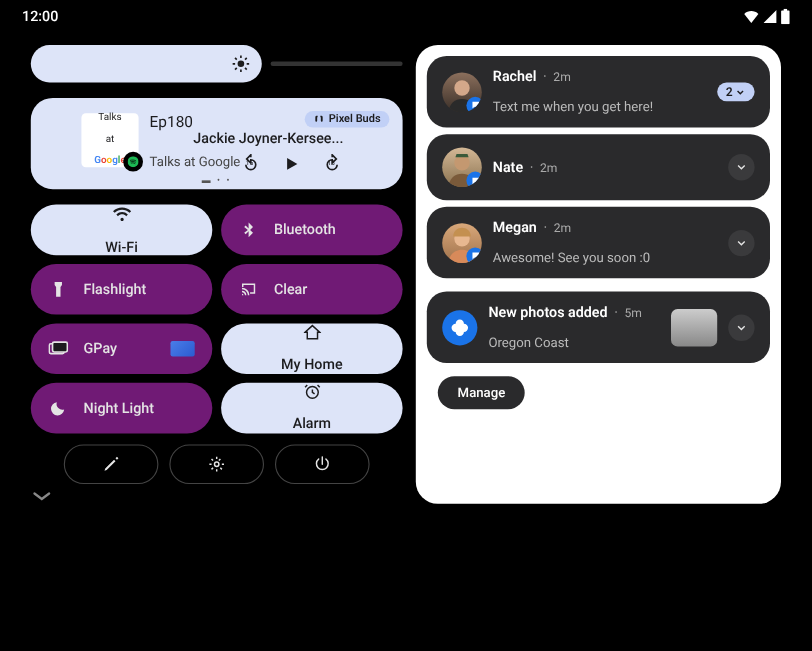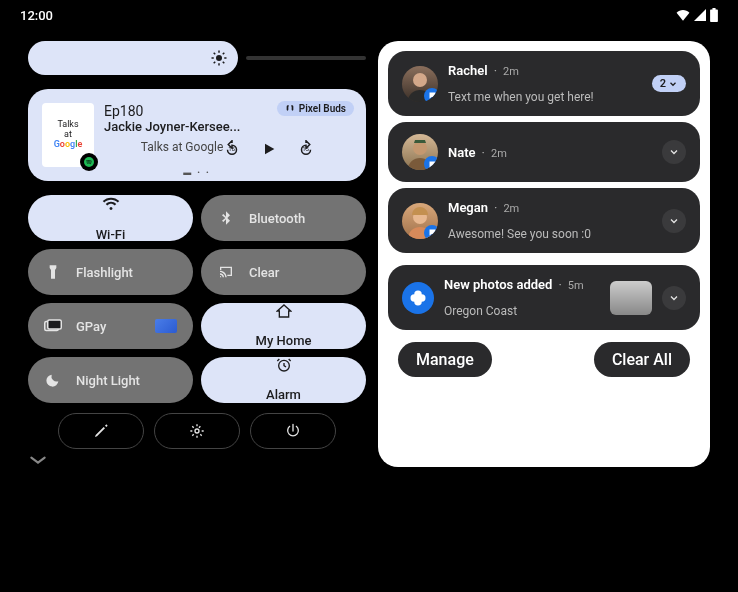--- a/index.html
+++ b/index.html
@@ -47,35 +47,36 @@
 .media-card {
   background: #dde4f8;
   border-radius: 20px;
   padding: 14px;
   color: #1c1c1e;
   display: flex;
   gap: 10px;
   position:relative;
 }
 .media-art {
-  width: 52px; height: 64px;
+  width: 52px; height: 49px;
   background: #fff;
   border-radius: 4px;
-  display:flex; flex-direction:column; align-items:center; justify-content:center;
+  display:flex; flex-direction:column; align-items:center; justify-content:space-between;
   font-size: 9px; line-height:1.1;
   position:relative;
+  margin-left:32px;
 }
 .media-art .spotify-badge {
   position:absolute; bottom:-4px; right:-4px;
   width:18px; height:18px; border-radius:50%; background:#000;
   display:flex; align-items:center; justify-content:center;
 }
 .media-info { flex:1; }
 .media-title { font-size: 14px; font-weight:400; }
-.media-sub { font-size: 13px; font-weight:500; }
+.media-sub { font-size: 13px; font-weight:500;text-align:center; }
 .media-source { font-size: 12px; color:#444; margin-top:2px; }
 .device-pill {
   position:absolute; top:12px; right:12px;
   background:#c1d0f6;
   border-radius:12px;
   padding:2px 8px;
   font-size:10px; font-weight:600;
   display:flex; gap:4px; align-items:center;
 }
 .media-controls { display:flex; gap:20px; align-items:center; margin-top:6px; justify-content:flex-end; }
@@ -88,21 +89,21 @@
 }
 .qs-tile {
   border-radius: 24px;
   height: 46px;
   display:flex;
   align-items:center;
   padding: 0 16px;
   gap:14px;
   font-size:13px;
   font-weight:500;
-  background:#737373;
+  background:#701a75;
   color:#e4e4e4;
 }
 .qs-tile.active { background:#dde4f8; color:#1c1c1e;flex-direction:column; }
 .qs-tile .icn { width:18px; display:flex; justify-content:center; }
 .gpay-card { width:22px; height:14px; background:linear-gradient(135deg,#4a7de8,#2b5bd1); border-radius:2px; margin-left:auto; }
 .bottom-row { display:flex; gap:10px; margin-top:10px; justify-content:center; }
 .bottom-btn {
   border:1px solid #444; border-radius:22px;
   width:86px; height:36px;
   display:flex; align-items:center; justify-content:center;
@@ -133,21 +134,21 @@
 .notif-body { flex:1; }
 .notif-head { font-size:13px; display:flex; gap:6px; align-items:baseline; }
 .notif-name { font-weight:600; }
 .notif-time { color:#aaa; font-size:11px; }
 .notif-msg { font-size:12px; color:#bbb; margin-top:12px; }
 .notif-badge { background:#c1d0f6; color:#1c1c1e; border-radius:12px; padding:2px 8px; font-size:11px; font-weight:600; display:flex; align-items:center; gap:2px;}
 .expand-btn { width:24px; height:24px; border-radius:50%; background:#3a3a3c; display:flex; align-items:center; justify-content:center; }
 .photo-thumb { width:42px; height:34px; background:linear-gradient(#ccc,#888); border-radius:6px; }
 .photo-icon { width:32px; height:32px; border-radius:50%; background:#1a73e8; display:flex; align-items:center; justify-content:center; flex-shrink:0; }
 .notif-actions { display:flex; justify-content:space-between; padding:6px 10px; margin-top:2px;}
-.action-btn { background:#2a2a2c; border-radius:18px; padding:8px 18px; font-size:16px; font-weight:500; }
+.action-btn { background:#2a2a2c; border-radius:18px; padding:8px 18px; font-size:12px; font-weight:500; }
 .google-text .b{color:#4285f4}.google-text .r{color:#ea4335}.google-text .y{color:#fbbc05}.google-text .g{color:#34a853}
 svg { display:block; }
 </style>
 </head>
 <body>
 
 <div class="statusbar">
   <span>12:00</span>
   <div class="status-icons">
     <svg width="14" height="12" viewBox="0 0 24 20">
@@ -191,21 +192,21 @@
         <div class="spotify-badge">
           <svg width="10" height="10" viewBox="0 0 24 24">
               <circle cx="12" cy="12" r="12" fill="#1db954"></circle>
               <path d="M6 9c4-1 9-1 12 1M7 12c3-1 7-1 10 1M8 15c2-1 5-1 8 1" stroke="#000" stroke-width="1.5" fill="none" stroke-linecap="round"></path>
             </svg>
         </div>
       </div>
       <div class="media-info">
         <div class="media-title">Ep180</div>
         <div class="media-sub">Jackie Joyner-Kersee...</div>
-        <div style="display:flex; align-items:center; justify-content:center;">
+        <div style="display:flex; align-items:center; justify-content:flex-start;">
           <div class="media-source">Talks at Google</div>
           <div class="media-controls">
             <span style="position:relative;display:inline-block">
               <svg width="18" height="18" viewBox="0 0 24 24">
                   <path d="M12 4V1L7 6l5 5V7c3.3 0 6 2.7 6 6s-2.7 6-6 6-6-2.7-6-6" fill="none" stroke="#1c1c1e" stroke-width="2"></path>
                 </svg>
               <span style="position:absolute;top:5px;left:5px;font-size:6px">15</span>
             </span>
             <svg width="16" height="16" viewBox="0 0 24 24">
                 <path fill="#1c1c1e" d="M6 4l14 8-14 8z"></path>
@@ -424,16 +425,15 @@
       <div class="photo-thumb"></div>
       <div class="expand-btn">
           <svg width="12" height="12" viewBox="0 0 24 24">
             <path d="M6 9l6 6 6-6" stroke="#e4e4e4" stroke-width="2.5" fill="none"></path>
           </svg>
         </div>
     </div>
 
     <div class="notif-actions">
       <div class="action-btn">Manage</div>
-      <div class="action-btn">Clear All</div>
     </div>
   </div>
 </div>
 
 </body></html>

